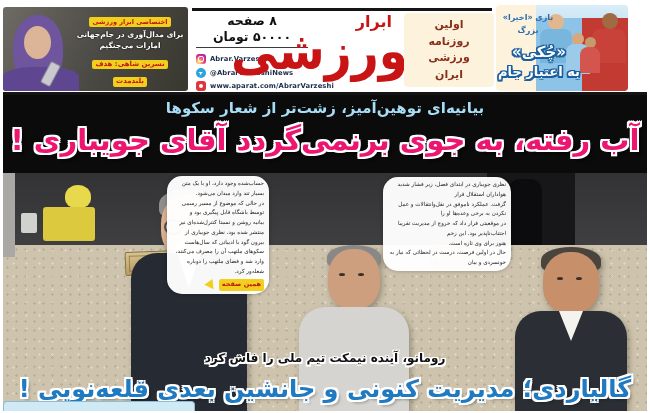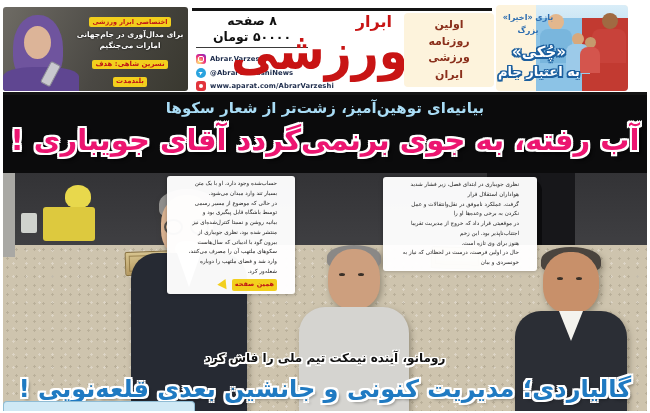--- a/index.html
+++ b/index.html
@@ -100,21 +100,21 @@
   .man{position:absolute;z-index:2;filter:drop-shadow(2px 3px 3px rgba(40,35,20,.35));}
   .head{position:absolute;border-radius:46% 46% 42% 42%;}
   .hair{position:absolute;border-radius:50% 50% 30% 30%;}
   .suit{position:absolute;border-radius:26px 26px 0 0;}
   .shirtV{position:absolute;background:#f4f3ee;clip-path:polygon(0 0,100% 0,50% 100%);}
   .glass{position:absolute;width:15px;height:12px;border:2px solid #55504a;border-radius:50%;background:rgba(255,255,255,.18);}
   .goatee{position:absolute;background:#e9e6df;border-radius:40% 40% 50% 50%;}
   .eyes{position:absolute;width:6px;height:3px;background:#3a3028;border-radius:50%;box-shadow:19px 0 0 #3a3028;}
 
   
-  .col-box{position:absolute;z-index:5;background:rgba(255,255,255,.97);border-radius:3px;padding:3px 18px;
+  .col-box{position:absolute;z-index:5;background:rgba(255,255,255,.97);border-radius:15px;padding:3px 5px;
            direction:rtl;text-align:right;font-size:5.6px;line-height:1.75;color:#1c1c1c;
            box-shadow:0 0 4px rgba(0,0,0,.3);}
   .box-right{left:380px;top:4px;width:118px;}
   .box-left{left:164px;top:3px;width:92px;}
   .pageref{margin-top:2px;display:flex;align-items:center;gap:3px;direction:rtl;}
   .pageref-chip{background:#f2cf1d;color:#c01616;font-weight:bold;font-size:6.5px;padding:0.5px 3px;border-radius:2px;}
   .arrow-icon{width:0;height:0;border-left:5px solid transparent;border-right:5px solid transparent;
               border-top:9px solid #f2cf1d;transform:rotate(-35deg);}
 
   

